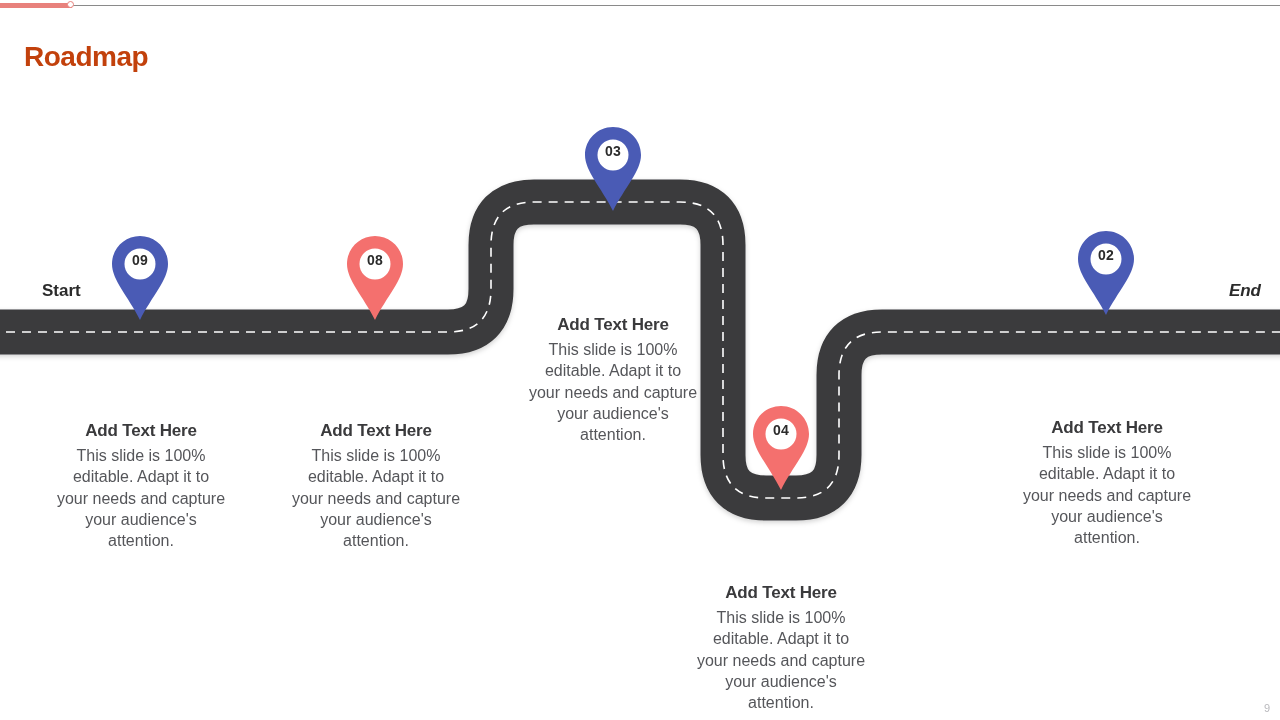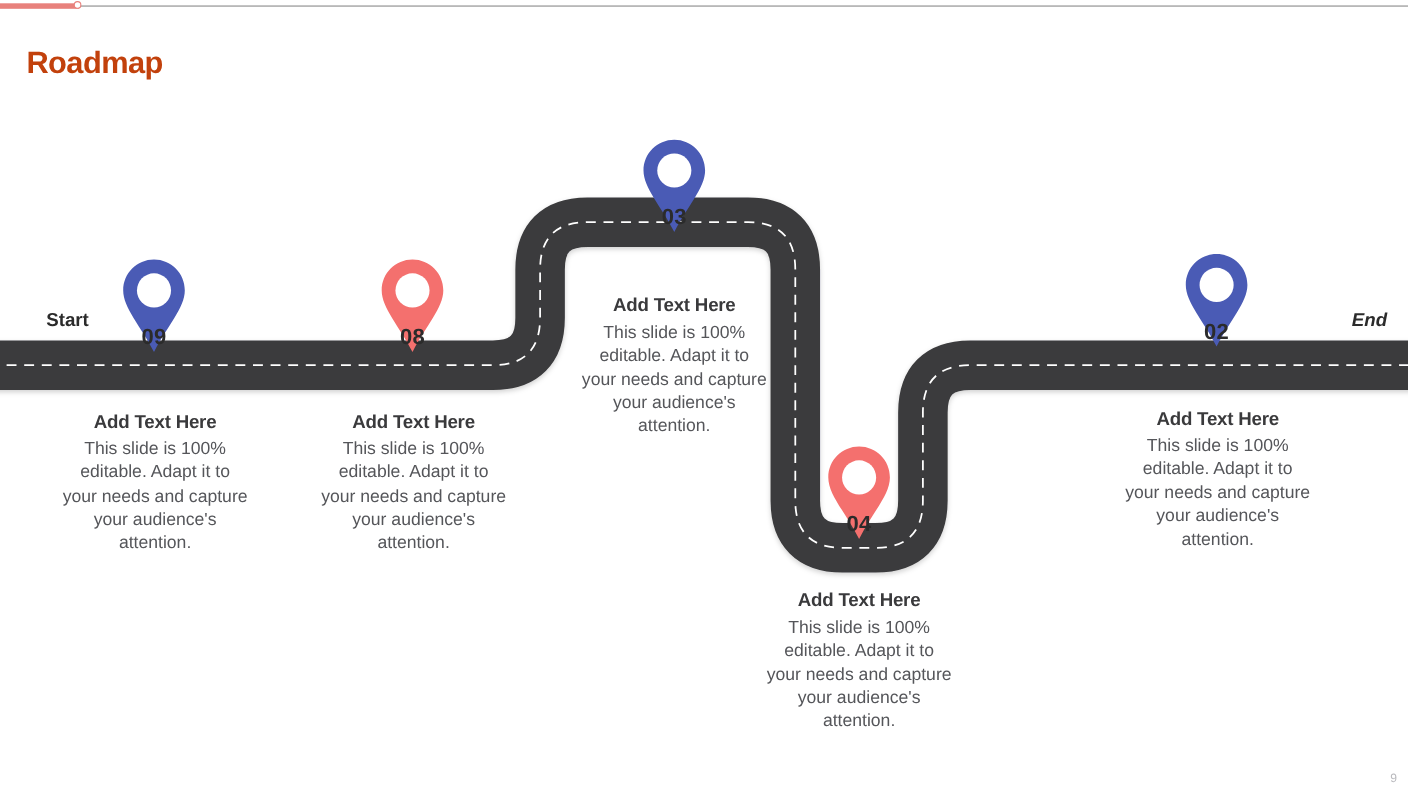--- a/index.html
+++ b/index.html
@@ -79,37 +79,37 @@
     position: absolute;
     width: 64px;
     height: 88px;
   }
   .pin-svg { position: absolute; left: 0; top: 0; }
   .pin-num {
     position: absolute;
     left: 0; top: 18px;
     width: 64px;
     text-align: center;
-    font-size: 20px;
+    font-size: 14px;
     font-weight: bold;
     color: #2b2b2b;
     letter-spacing: 0.3px;
-    margin-top: 44px;
   }
 
   #pin-01 { left: 108px; top: 234px; }
   #pin-02 { left: 343px; top: 234px; }
   #pin-03 { left: 581px; top: 125px; }
   #pin-04 { left: 749px; top: 404px; }
   #pin-05 { left: 1074px; top: 229px; }
 
   
   .text-block {
     position: absolute;
     text-align: center;
+    margin-top: 47px;
   }
   .tb-title {
     font-size: 17px;
     font-weight: bold;
     color: #3a3a3c;
     margin-bottom: 4px;
     letter-spacing: -0.2px;
   }
   .tb-body {
     font-size: 16px;

